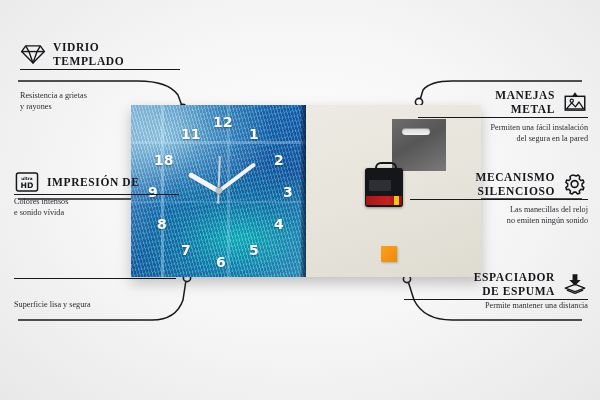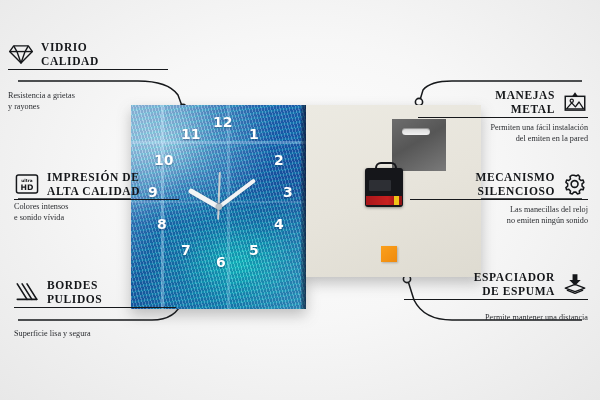--- a/index.html
+++ b/index.html
@@ -7,21 +7,21 @@
     width:600px;height:400px;overflow:hidden;
     font-family:"Liberation Serif", serif;
     background:radial-gradient(ellipse at 50% 45%, #fdfdfd 0%, #f7f7f7 45%, #eeeeee 78%, #e8e8e8 100%);
     position:relative;
   }
   .stage{position:absolute;inset:0;}
 
   
   .product{position:absolute;left:131px;top:105px;width:350px;height:172px;
            filter:drop-shadow(0 6px 7px rgba(60,60,60,.30));}
-  .clock{position:absolute;left:0;top:0;width:175px;height:204px;overflow:hidden;
+  .clock{position:absolute;left:0;top:0;width:175px;height:172px;overflow:hidden;
          background:#1464b4;}
   .clock .art{position:absolute;inset:0;
     background:
       repeating-linear-gradient(74deg, rgba(255,255,255,.20) 0 1px, rgba(0,40,90,.16) 1px 3px),
       repeating-linear-gradient(-8deg, rgba(0,255,210,.17) 0 2px, rgba(0,30,80,.05) 2px 5px),
       radial-gradient(ellipse 120% 70% at 62% 78%, #18c0c8 0%, rgba(24,150,190,.55) 30%, rgba(20,90,170,0) 62%),
       radial-gradient(ellipse 90% 60% at 18% 18%, #9fd0ef 0%, rgba(120,180,225,.55) 38%, rgba(30,90,170,0) 70%),
       linear-gradient(150deg,#3f86c8 0%,#1c62b6 38%,#1b56a8 60%,#1f7fbe 100%);
   }
   .clock .grid{position:absolute;inset:0;
@@ -68,21 +68,21 @@
          font-family:"Liberation Serif", serif;}
   .desc{font-size:8.2px;color:#2a2c30;line-height:1.35;font-family:"Liberation Serif", serif;}
   .rule{height:1.4px;background:#16181b;}
   .head{display:flex;align-items:center;gap:7px;}
   .ico{width:26px;height:24px;flex:0 0 26px;}
   .ico svg{display:block;width:100%;height:100%;}
   .l .head{justify-content:flex-start;}
   .r .head{justify-content:flex-end;}
   .r .title,.r .desc{text-align:right;}
 
-  .c-tl{left:8px;top:40px;width:160px;}
+  .c-tl{left:20px;top:40px;width:160px;}
   .c-ml{left:14px;top:170px;width:165px;}
   .c-bl{left:14px;top:278px;width:162px;}
   .c-tr{right:12px;top:40px;width:170px;margin-top:48px;}
   .c-mr{right:12px;top:170px;width:178px;}
   .c-br{right:12px;top:270px;width:184px;}
 
   .lines{position:absolute;inset:0;pointer-events:none;}
 </style>
 </head>
 <body>
@@ -118,21 +118,21 @@
       <span class="num" style="left:82px;top:10px;">12</span>
       <span class="num" style="left:118px;top:22px;">1</span>
       <span class="num" style="left:143px;top:48px;">2</span>
       <span class="num" style="left:152px;top:80px;">3</span>
       <span class="num" style="left:143px;top:112px;">4</span>
       <span class="num" style="left:118px;top:138px;">5</span>
       <span class="num" style="left:85px;top:150px;">6</span>
       <span class="num" style="left:50px;top:138px;">7</span>
       <span class="num" style="left:26px;top:112px;">8</span>
       <span class="num" style="left:17px;top:80px;">9</span>
-      <span class="num" style="left:23px;top:48px;">10</span>
+      <span class="num" style="left:23px;top:48px;">18</span>
       <span class="num" style="left:50px;top:22px;">11</span>
 
       <div class="hand s"></div>
       <div class="hand h"></div>
       <div class="hand m"></div>
       <div class="cap"></div>
       <div class="edge"></div>
     </div>
 
     <div class="back">
@@ -153,64 +153,49 @@
       <span class="ico">
         <svg viewBox="0 0 32 28">
             <g fill="none" stroke="#15171a" stroke-width="1.7" stroke-linejoin="round">
           <path d="M7 4 H25 L30 11 L16 25 L2 11 Z"></path>
               <path d="M7 4 L11 11 L16 25 L21 11 L25 4"></path>
               <path d="M2 11 H30"></path>
             </g>
           </svg>
       </span>
       <span class="title">
-        <span>VIDRIO</span><br><span>CALIDAD</span>
+        <span>VIDRIO</span><br><span>TEMPLADO</span>
       </span>
     </div>
     <div class="rule"></div>
     <div class="desc" style="margin-top:20px;">
       <span>Resistencia a grietas</span><br><span>y rayones</span>
     </div>
   </div>
 
   <div class="callout l c-ml">
     <div class="head">
       <span class="ico">
         <svg viewBox="0 0 32 26">
           <rect x="3" y="2" width="26" height="22" rx="2.5" fill="none" stroke="#15171a" stroke-width="1.8"></rect>
           <text x="16" y="11" font-family="DejaVu Sans, sans-serif" font-size="5.2" font-weight="700" text-anchor="middle" fill="#15171a">ultra</text>
           <text x="16" y="20.5" font-family="DejaVu Sans, sans-serif" font-size="9.5" font-weight="700" text-anchor="middle" fill="#15171a">HD</text>
         </svg>
       </span>
       <span class="title">
-        <span>IMPRESIÓN DE</span><br><span>ALTA CALIDAD</span>
+        <span>IMPRESIÓN DE</span><br>
       </span>
     </div>
     <div class="rule"></div>
     <div class="desc" style="margin-top:1px;">
       <span>Colores intensos</span><br><span>e sonido vívida</span>
     </div>
   </div>
 
   <div class="callout l c-bl">
-    <div class="head">
-      <span class="ico">
-        <svg viewBox="0 0 32 26">
-            <g stroke="#15171a" stroke-width="2" fill="none" stroke-linecap="round">
-          <path d="M4 3 L16 22"></path>
-              <path d="M10 3 L22 22"></path>
-              <path d="M16 3 L28 22"></path>
-              <path d="M4 22 H28"></path>
-            </g>
-          </svg>
-      </span>
-      <span class="title">
-        <span>BORDES</span><br><span>PULIDOS</span>
-      </span>
-    </div>
     <div class="rule"></div>
     <div class="desc" style="margin-top:20px;">
       <span>Superficie lisa y segura</span>
     </div>
   </div>
 
   <div class="callout r c-tr">
     <div class="head">
       <span class="title">
         <span>MANEJAS</span><br><span>METAL</span>
@@ -219,21 +204,21 @@
         <svg viewBox="0 0 32 26">
           <path d="M16 1 L12.5 6 H19.5 Z" fill="#15171a"></path>
           <rect x="4" y="6" width="24" height="17" fill="none" stroke="#15171a" stroke-width="1.8"></rect>
           <circle cx="12" cy="11.5" r="2" fill="none" stroke="#15171a" stroke-width="1.5"></circle>
           <path d="M5.5 21.5 L12 14 L16.5 19 L21 13 L26.5 21.5 Z" fill="none" stroke="#15171a" stroke-width="1.6" stroke-linejoin="round"></path>
         </svg>
       </span>
     </div>
     <div class="rule"></div>
     <div class="desc" style="margin-top:4px;">
-      <span>Permiten una fácil instalación</span><br><span>del emiten en la pared</span>
+      <span>Permiten una fácil instalación</span><br><span>del segura en la pared</span>
     </div>
   </div>
 
   <div class="callout r c-mr">
     <div class="head">
       <span class="title">
         <span>MECANISMO</span><br><span>SILENCIOSO</span>
       </span>
       <span class="ico">
         <svg viewBox="0 0 32 26">
@@ -257,18 +242,18 @@
       </span>
       <span class="ico">
         <svg viewBox="0 0 32 26">
           <path d="M13 1 h6 v7 h4 l-7 7 -7-7 h4 Z" fill="#15171a"></path>
           <path d="M16 13.5 L28 18 L16 22.5 L4 18 Z" fill="none" stroke="#15171a" stroke-width="1.7" stroke-linejoin="round"></path>
           <path d="M6 20.5 L16 24.5 L26 20.5" fill="none" stroke="#15171a" stroke-width="1.7" stroke-linejoin="round"></path>
         </svg>
       </span>
     </div>
     <div class="rule"></div>
-    <div class="desc" style="margin-top:12px;">
+    <div class="desc" style="margin-top:0;">
       <span>Permite mantener una distancia</span><br>
     </div>
   </div>
 
 </div>
 
 </body></html>

